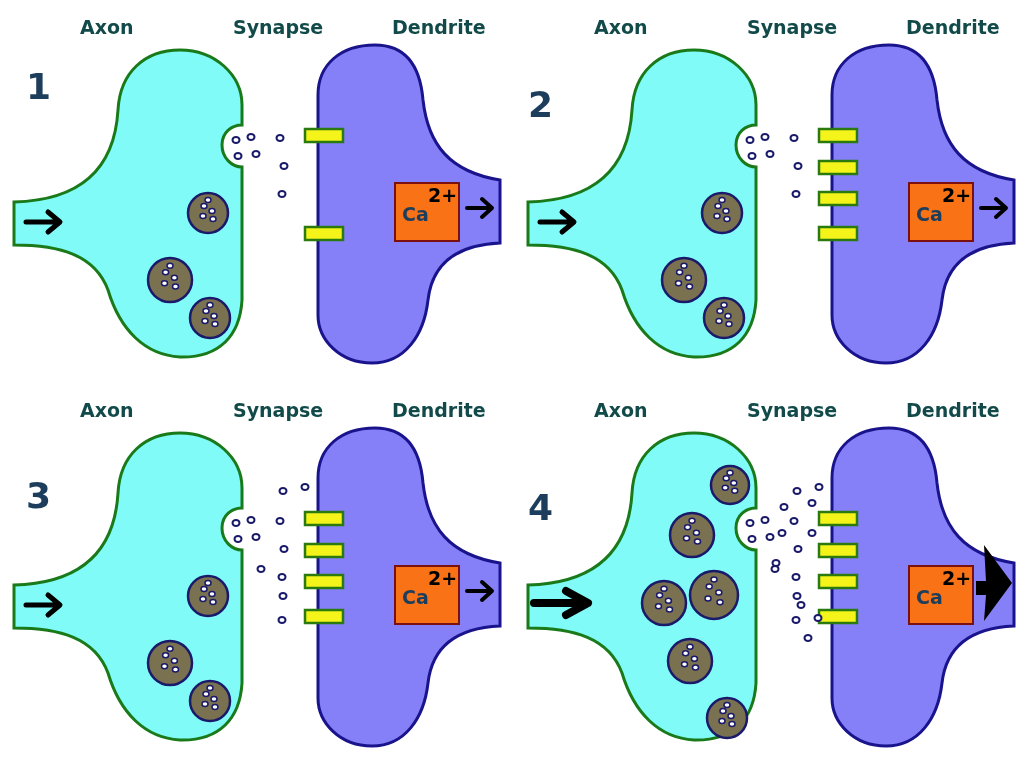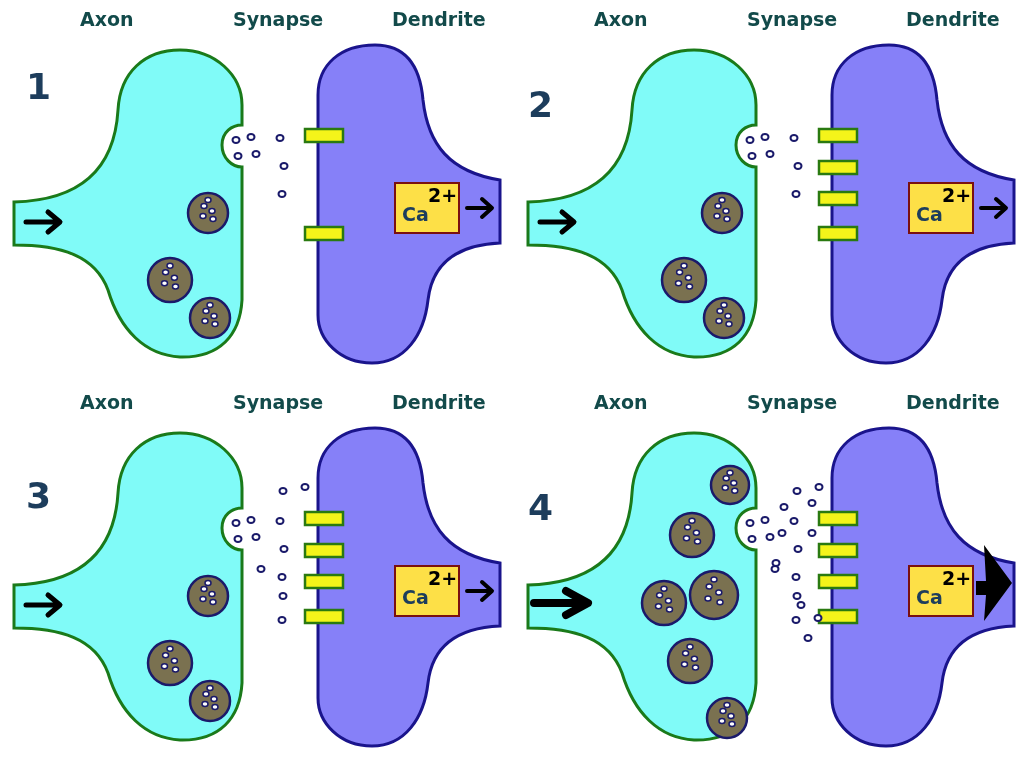--- a/index.html
+++ b/index.html
@@ -1,21 +1,21 @@
 <!DOCTYPE html>
 <html><head>
 <meta charset="utf-8">
 <style>
   html,body{margin:0;padding:0;background:#ffffff;}
   body{width:1024px;height:766px;position:relative;overflow:hidden;font-family:"DejaVu Sans",sans-serif;}
   .panel{position:absolute;width:512px;height:383px;}
   .panel svg{position:absolute;left:0;top:0;width:512px;height:383px;}
-  .lbl{position:absolute;font-weight:bold;font-size:19px;color:#124a4a;font-family:"DejaVu Sans",sans-serif;}
+  .lbl{position:absolute;font-weight:bold;font-size:19px;color:#124a4a;font-family:"DejaVu Sans",sans-serif;margin-top:8px;}
   .num{position:absolute;font-weight:bold;font-size:36px;color:#1d3d5c;font-family:"DejaVu Sans",sans-serif;}
-  .ca{position:absolute;width:66px;height:52px;background:#fde047;border:2px solid #7a1010;box-sizing:border-box;}
+  .ca{position:absolute;width:66px;height:60px;background:#f97316;border:2px solid #7a1010;box-sizing:border-box;}
   .ca .t{position:absolute;left:6px;top:19px;font-weight:bold;font-size:19px;color:#1d3d5c;}
   .ca .s{position:absolute;left:32px;top:0px;font-weight:bold;font-size:19px;color:#000;}
 </style>
 </head>
 <body>
 
 <div id="root">
     <div class="panel" style="left: 0px; top: 0px;">
       <svg viewBox="0 0 512 383">
         <path d="M14,202 L14,245 C60,245 95,255 108,290 C120,330 145,355 180,357 C220,358 240,335 242,300 L242,167 C232,167 222,158 222,145 C222,132 232,125 242,125 L242,105 C242,75 215,50 180,50 C145,50 120,72 118,110 C115,160 90,200 14,202 Z" fill="#80fbf8" stroke="#1a7a1a" stroke-width="3"></path>

